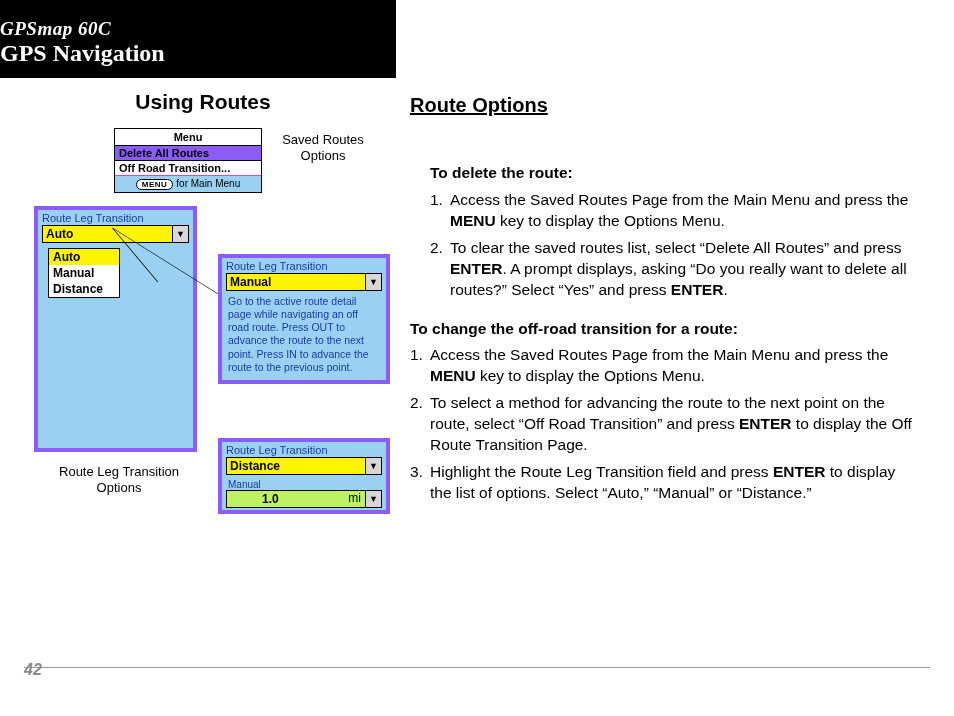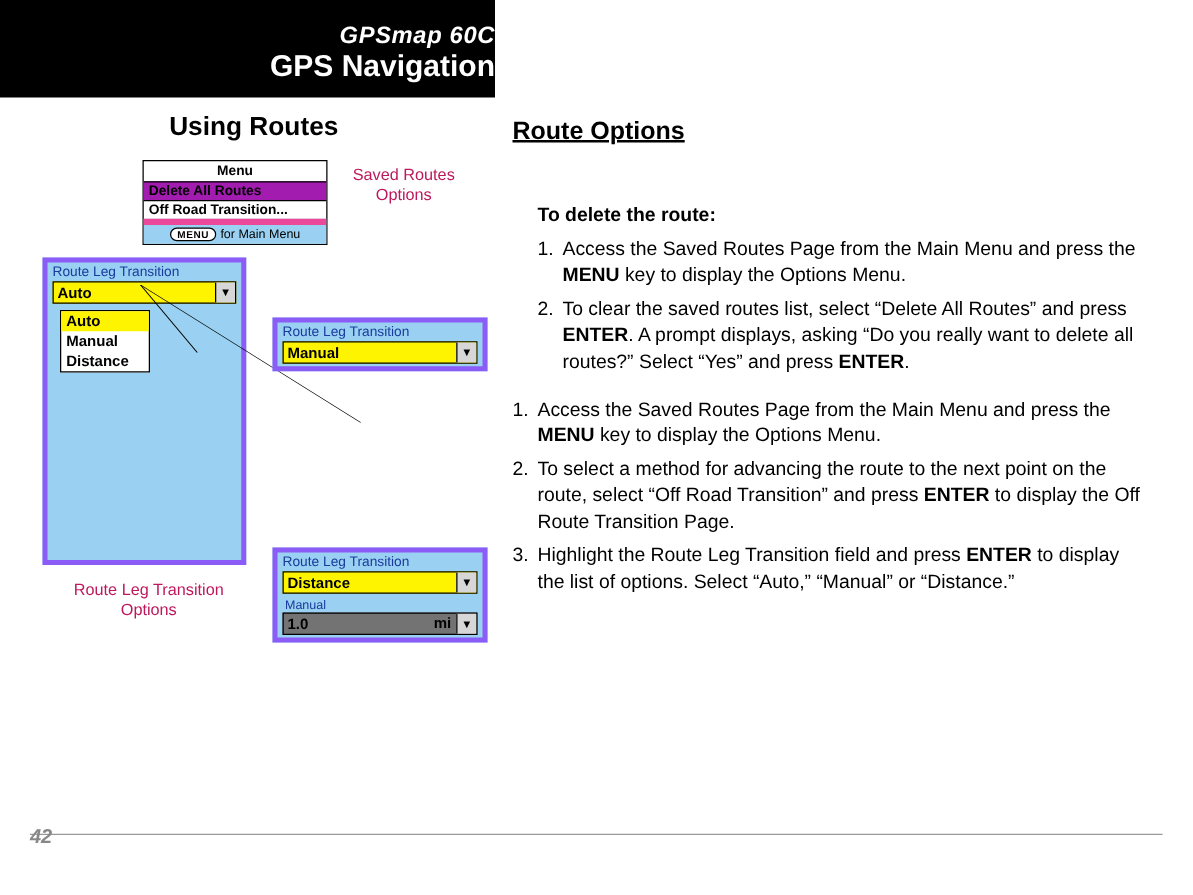--- a/index.html
+++ b/index.html
@@ -10,22 +10,23 @@
     background: #fff;
     color: #000;
     position: relative;
   }
   .header-band {
     position: absolute;
     left: 0; top: 0;
     width: 396px; height: 78px;
     background: #000;
     color: #fff;
-    text-align: right;
+    text-align: left;
     padding-top: 18px;
+    font-family: Liberation Serif, serif;
   }
   .header-band .model { font-style: italic; font-weight: 700; font-size: 19px; letter-spacing: .5px; }
   .header-band .section { font-weight: 600; font-size: 24px; }
 
   .left-col {
     position: absolute;
     left: 28px; top: 90px;
     width: 350px;
   }
   .subtitle { text-align: center; font-weight: 700; font-size: 21px; margin-bottom: 14px; }
@@ -58,39 +59,39 @@
     height: 18px;
   }
   .field-row .val { flex: 1; padding: 1px 3px; line-height: 15px; }
   .field-row .dd {
     width: 16px;
     border-left: 1px solid #000;
     background: #d7d7d7;
     display: flex; align-items: center; justify-content: center;
     font-size: 9px;
   }
-  .white-field { background: #737373; }
+  .white-field { background: #bef264; padding-left: 32px; }
   .radius-lbl { font-family: Verdana, sans-serif; font-size: 10px; color: #1a3a9c; padding: 2px 6px 0; }
-  .unit { font-weight: 700; padding-right: 4px; text-align: right; }
+  .unit { font-weight: 400; padding-right: 4px; text-align: right; }
 
   
   .optmenu {
     position: absolute;
     left: 86px; top: 0px;
     width: 148px;
     border: 1px solid #000;
     background: #fff;
     font-family: Verdana, sans-serif;
     font-size: 11px;
     text-align: center;
   }
   .optmenu .mtitle { font-weight: 700; padding: 2px 0; }
   .optmenu .mitem { border-top: 1px solid #000; text-align: left; padding: 1px 4px; font-weight: 700; }
-  .optmenu .mitem.sel { background: #a21caf; }
-  .optmenu .mfoot { border-top: 5px solid #ec4899; background: #9ad1f2; font-size: 10px; padding: 2px 0;}
+  .optmenu .mitem.sel { background: #8b5cf6; }
+  .optmenu .mfoot { border-top: 1px solid #ec4899; background: #9ad1f2; font-size: 10px; padding: 2px 0;}
   .optmenu .mfoot .pill {
     display:inline-block;
     background:#fff;
     border:1px solid #000;
     border-radius:7px;
     padding:0 5px;
     font-weight:700;
     font-size:8px;
     margin-right:3px;
     letter-spacing:.5px;
@@ -121,21 +122,21 @@
     padding: 2px 6px 6px;
   }
 
   
   .dist-panel { left: 190px; top: 310px; width: 172px; }
 
   
   .callout {
     position: absolute;
     font-size: 13px;
-    color: #be185d;
+    color: #000000;
     text-align: center;
     line-height: 1.25;
   }
   .callout.saved { left: 240px; top: 4px; width: 110px; }
   .callout.rlopt { left: 16px; top: 336px; width: 150px; }
   .callout.radius { left: 186px; top: 400px; width: 180px; }
 
   
   .line { position:absolute; background:#000; }
   .l1 { left:84px; top:100px; width:1px; height:54px; transform: skewX(40deg); transform-origin: top; }
@@ -211,20 +212,21 @@
     </div>
     <div class="line l1"></div>
     <div class="line l2"></div>
 
     <div class="panel manual-panel">
       <div class="titlebar">Route Leg Transition</div>
       <div class="field-row">
         <div class="val">Manual</div>
         <div class="dd">▼</div>
       </div>
+      <div class="desc">Go to the active route detail page while navigating an off road route.  Press OUT to advance the route to the next point. Press IN to advance the route to the previous point.</div>
     </div>
 
     <div class="panel dist-panel">
       <div class="titlebar">Route Leg Transition</div>
       <div class="field-row">
         <div class="val">Distance</div>
         <div class="dd">▼</div>
       </div>
       <div class="radius-lbl">Manual</div>
       <div class="field-row white-field">
@@ -246,20 +248,21 @@
       <li>
           <span class="num">1.</span>
           <span class="txt">Access the Saved Routes Page from the Main Menu and press the <strong>MENU</strong> key to display the Options Menu.</span>
         </li>
       <li>
           <span class="num">2.</span>
           <span class="txt">To clear the saved routes list, select “Delete All Routes” and press <strong>ENTER</strong>. A prompt displays, asking “Do you really want to delete all routes?”  Select “Yes” and press <strong>ENTER</strong>.</span>
         </li>
     </ol>
   </div>
+  <div class="sub">To change the off-road transition for a route:</div>
   <ol>
     <li>
         <span class="num">1.</span>
         <span class="txt">Access the Saved Routes Page from the Main Menu and press the <strong>MENU</strong> key to display the Options Menu.</span>
       </li>
     <li>
         <span class="num">2.</span>
         <span class="txt">To select a method for advancing the route to the next point on the route, select “Off Road Transition” and press <strong>ENTER</strong> to display the Off Route Transition Page.</span>
       </li>
     <li>

